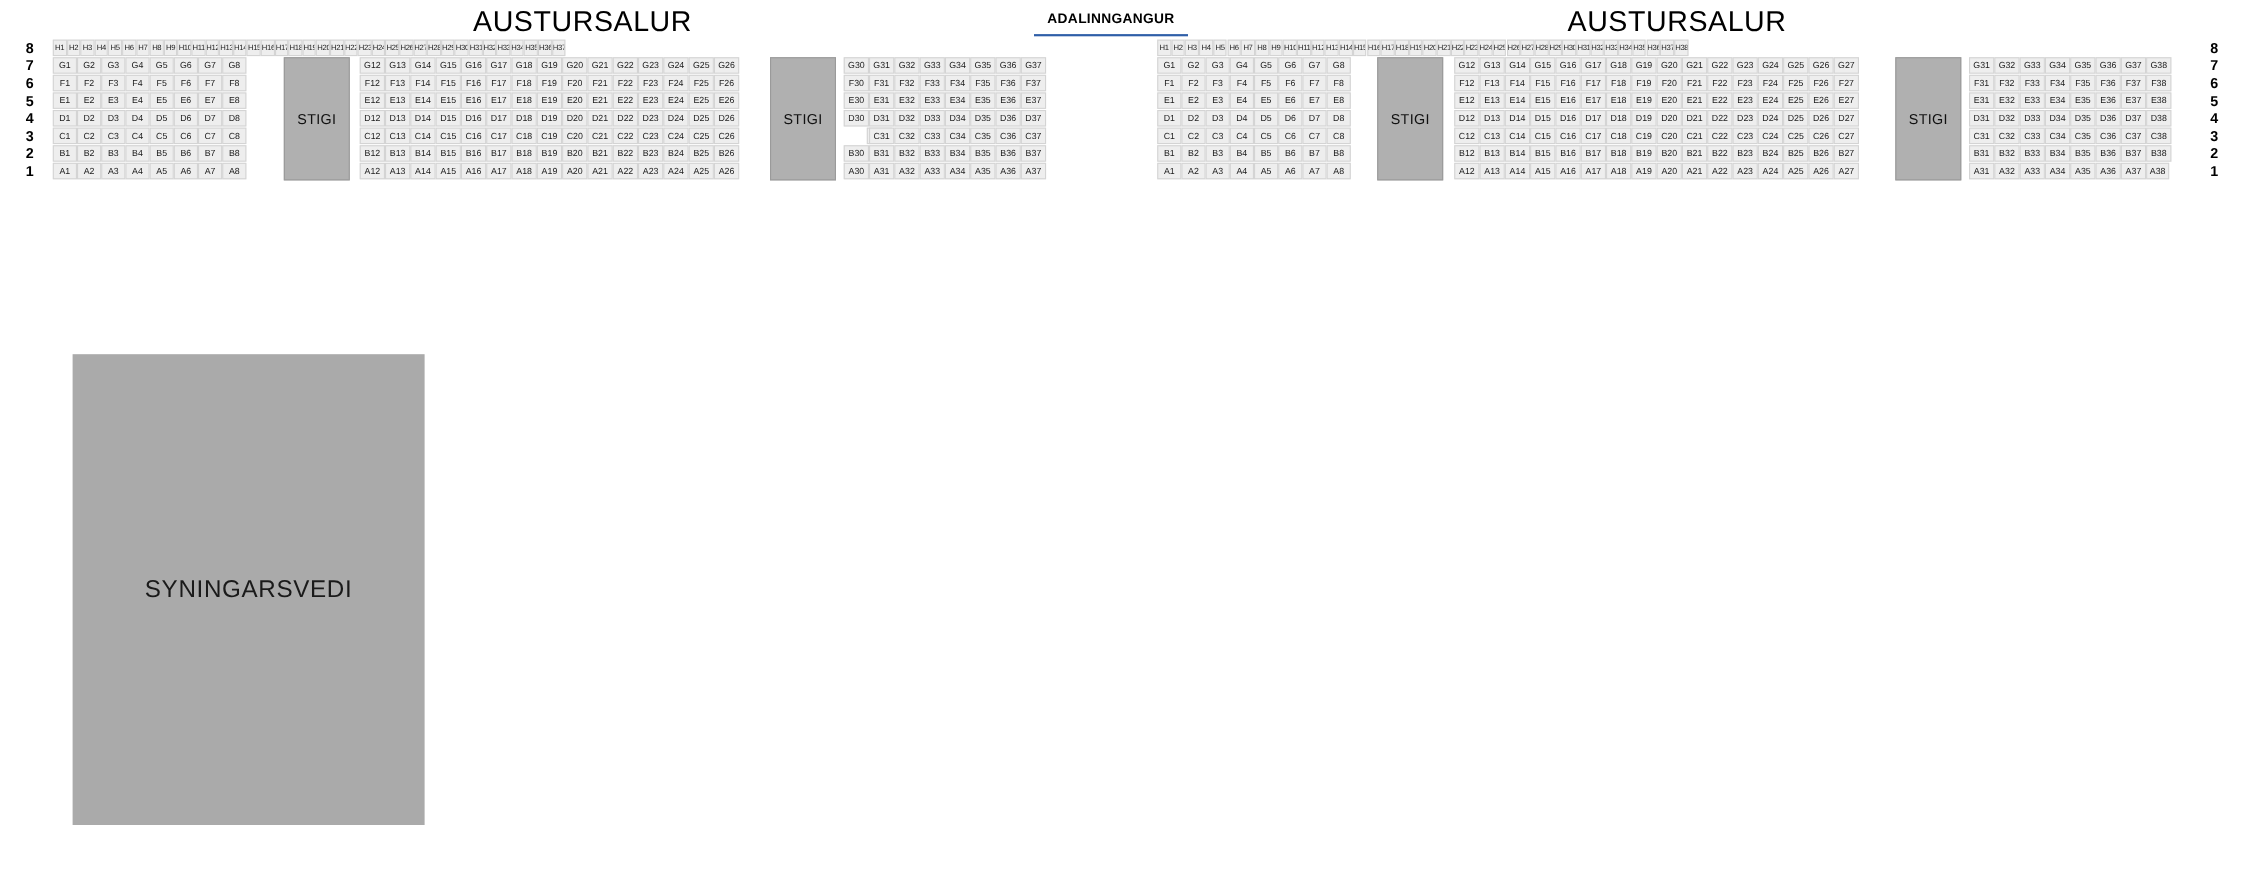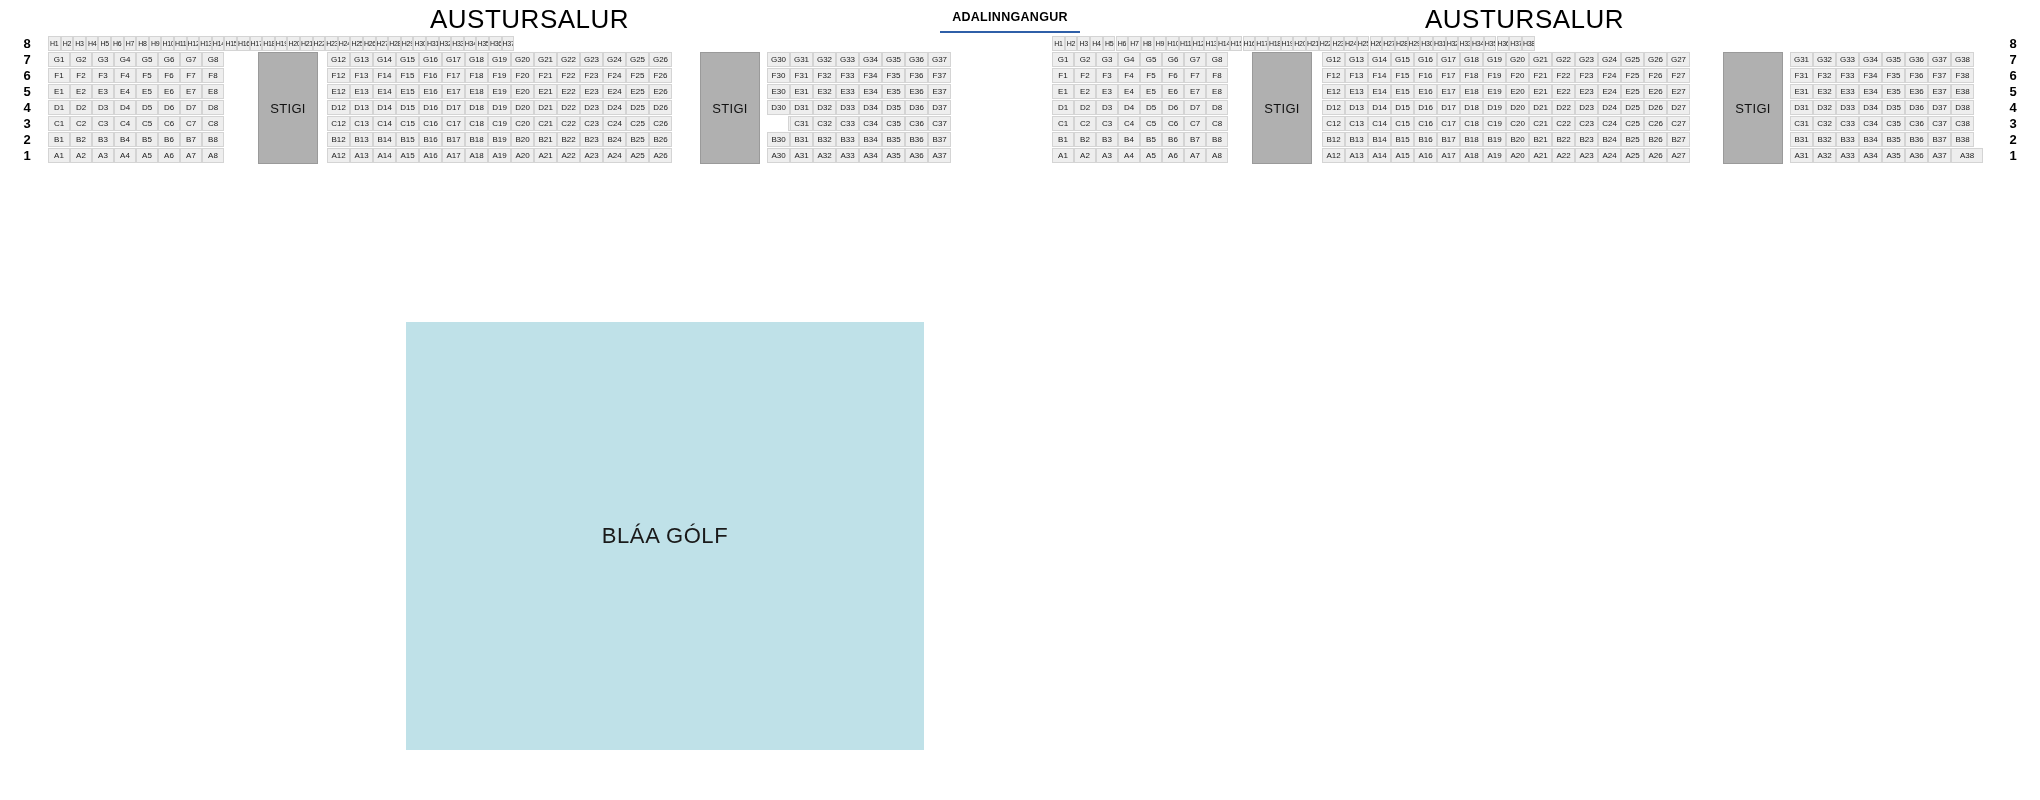--- a/index.html
+++ b/index.html
@@ -666,25 +666,25 @@
         <div class="seat" style="left: 1621px; width: 23px;">A25</div>
         <div class="seat" style="left: 1644px; width: 23px;">A26</div>
         <div class="seat" style="left: 1667px; width: 23px;">A27</div>
         <div class="seat" style="left: 1790px; width: 23px;">A31</div>
         <div class="seat" style="left: 1813px; width: 23px;">A32</div>
         <div class="seat" style="left: 1836px; width: 23px;">A33</div>
         <div class="seat" style="left: 1859px; width: 23px;">A34</div>
         <div class="seat" style="left: 1882px; width: 23px;">A35</div>
         <div class="seat" style="left: 1905px; width: 23px;">A36</div>
         <div class="seat" style="left: 1928px; width: 23px;">A37</div>
-        <div class="seat" style="left: 1951px; width: 32px;">A38</div>
+        <div class="seat" style="left: 1951px; width: 21px;">A38</div>
       </div>
     </div>
 
-  <div class="block blue" style="left:406px; top:322px; width:518px; height:428px;">
-    <span>BLÁA GÓLF</span>
+  <div class="block grey" style="left:66px; top:322px; width:320px; height:428px;">
+    <span>SYNINGARSVEDI</span>
   </div>
 
 <div class="stair" style="left: 258px; top: 52px; width: 60px; height: 112px;">STIGI</div>
     <div class="stair" style="left: 700px; top: 52px; width: 60px; height: 112px;">STIGI</div>
     <div class="stair" style="left: 1252px; top: 52px; width: 60px; height: 112px;">STIGI</div>
     <div class="stair" style="left: 1723px; top: 52px; width: 60px; height: 112px;">STIGI</div>
   </div>
 
 </body></html>

